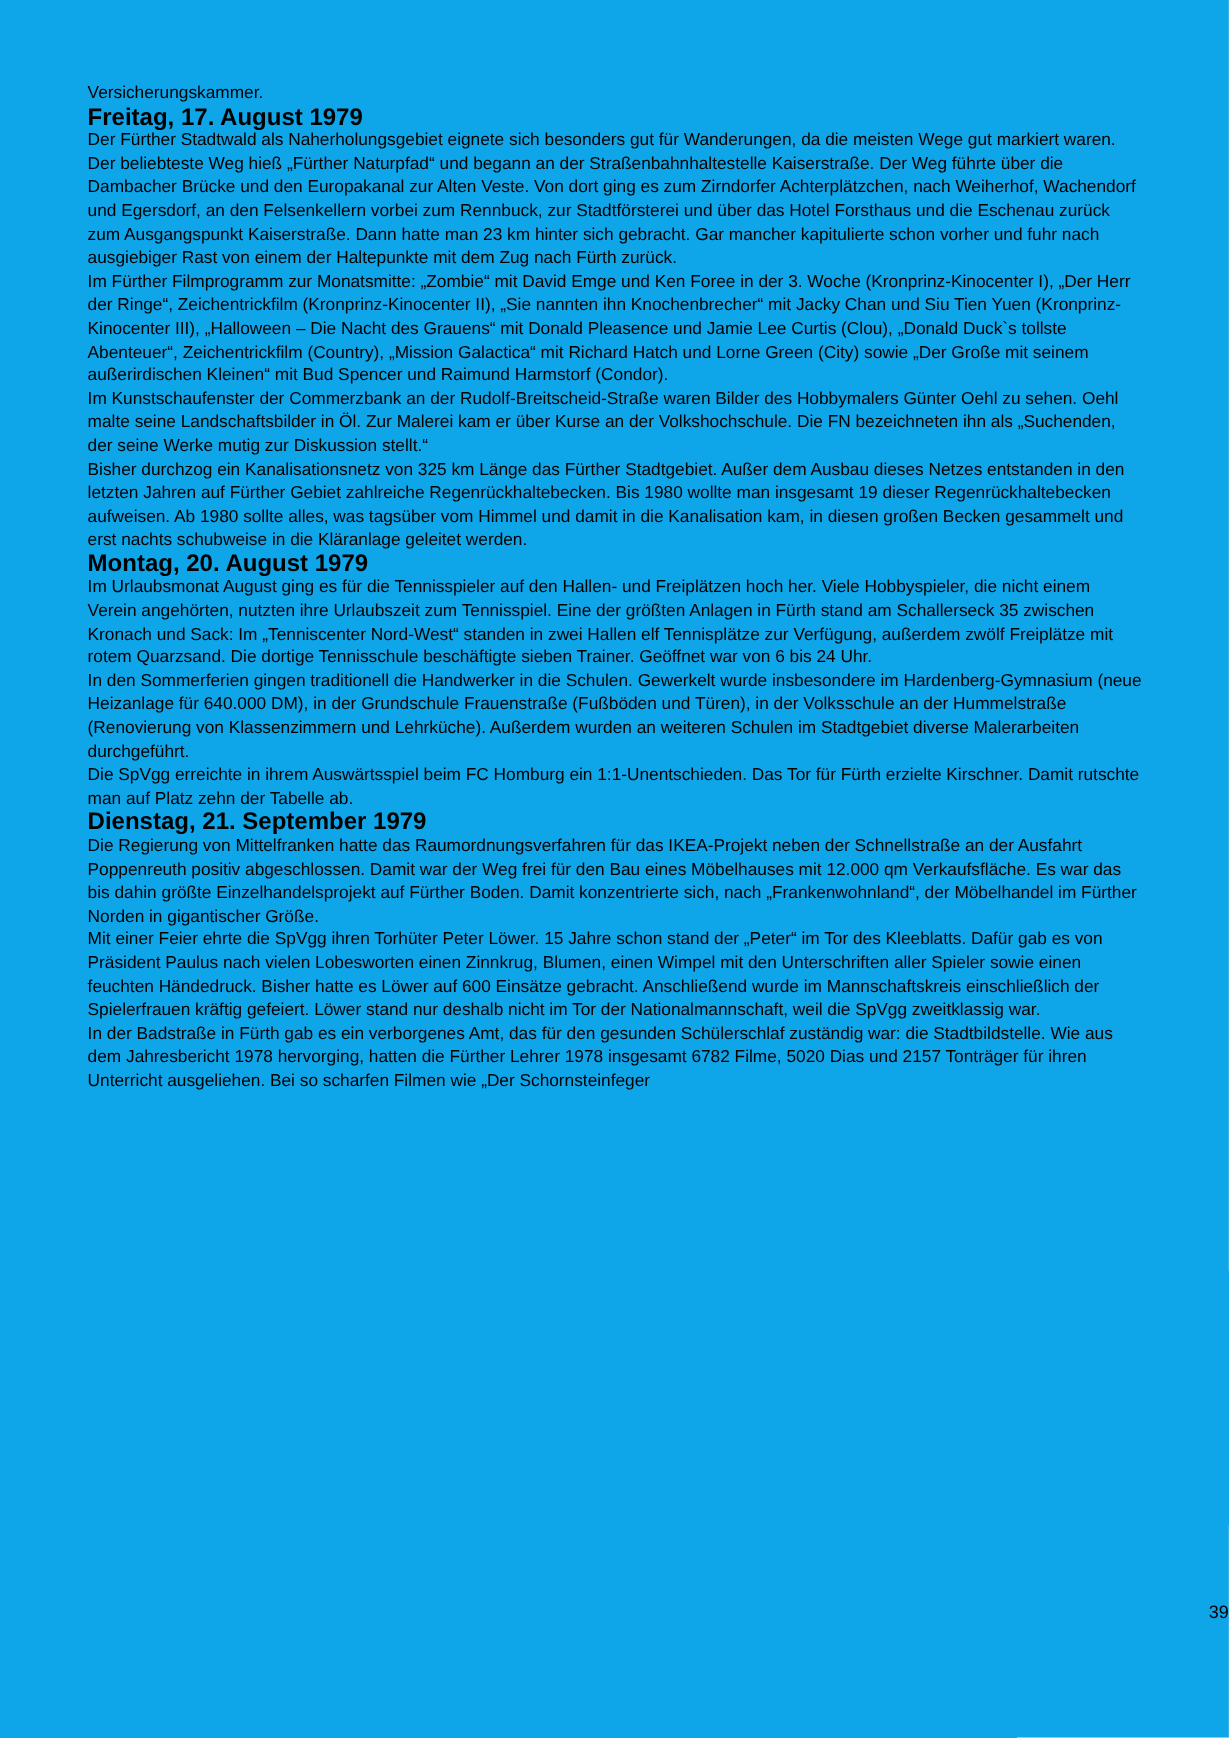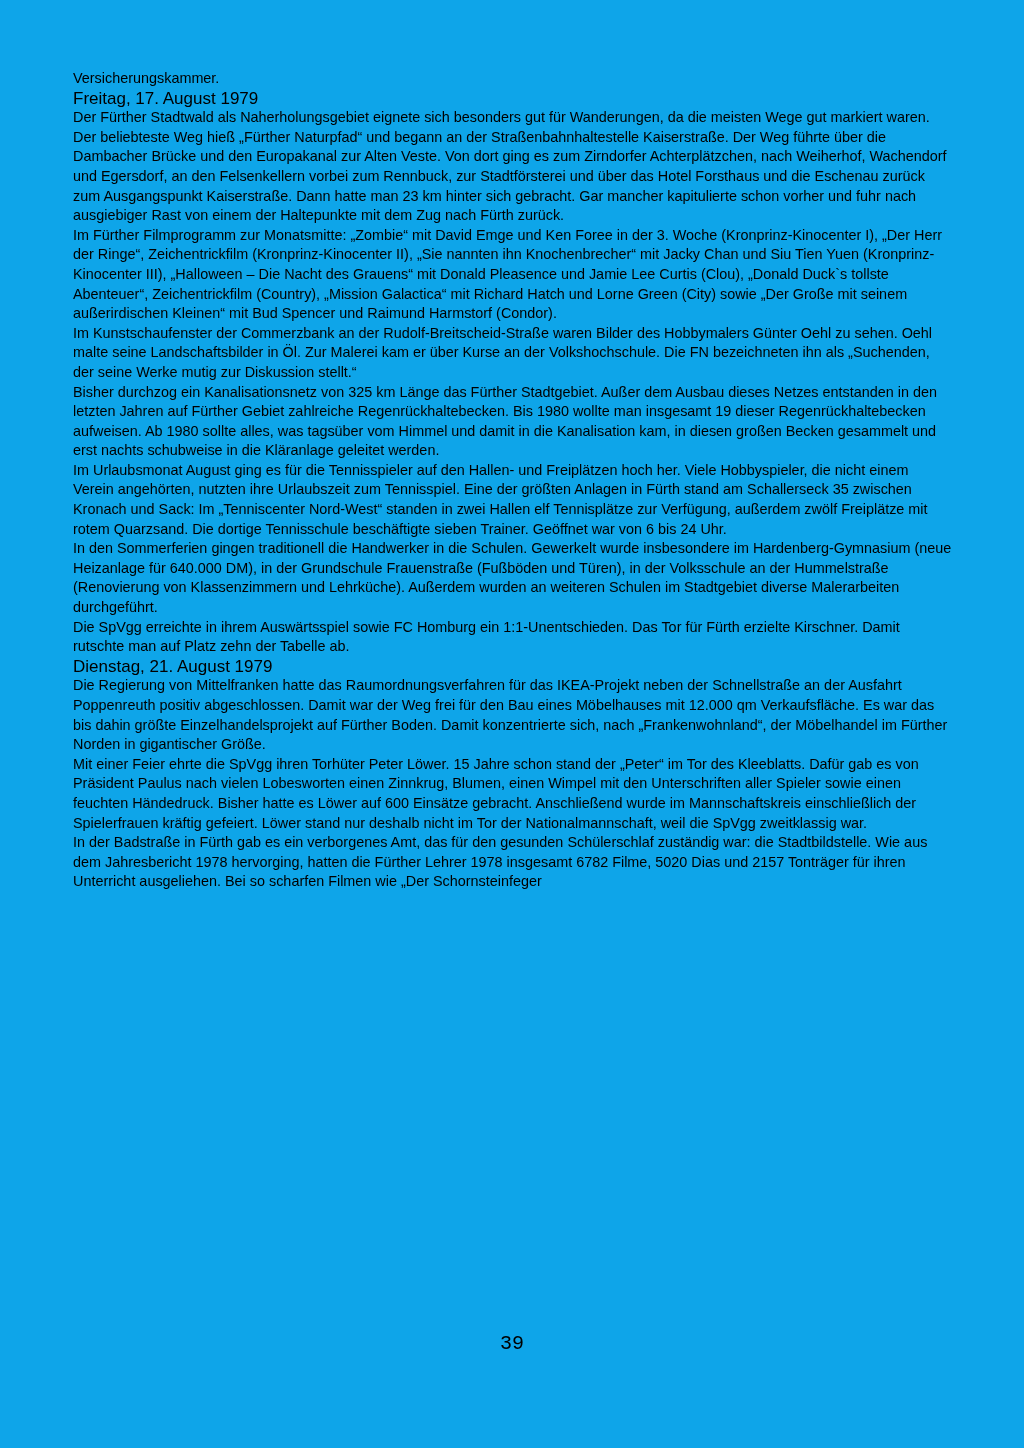--- a/index.html
+++ b/index.html
@@ -24,33 +24,33 @@
     width: 880px;
     font-size: 14.4px;
     line-height: 19.6px;
     text-align: left;
   }
   .textblock p {
     margin: 0;
     padding: 0;
   }
   .section-heading {
-    font-weight: normal;
+    font-weight: bold;
     margin: 19.6px 0;
-    font-size: 17px;
+    font-size: 20px;
     line-height: 19.6px;
   }
   .page-number {
     position: absolute;
     top: 1334px;
     left: 0;
     width: 1024px;
-    text-align: center;
-    font-family: Liberation Mono, monospace;
-    font-size: 20px;
+    text-align: right;
+    font-family: Liberation Sans, sans-serif;
+    font-size: 15px;
     line-height: 20px;
     color: #000000;
   }
 </style>
 </head>
 <body>
 
 <div class="page">
 
   <div class="textblock">
@@ -62,27 +62,28 @@
       <p>Der Fürther Stadtwald als Naherholungsgebiet eignete sich besonders gut für Wanderungen, da die meisten Wege gut markiert waren. Der beliebteste Weg hieß „Fürther Naturpfad“ und begann an der Straßenbahnhaltestelle Kaiserstraße. Der Weg führte über die Dambacher Brücke und den Europakanal zur Alten Veste. Von dort ging es zum Zirndorfer Achterplätzchen, nach Weiherhof, Wachendorf und Egersdorf, an den Felsenkellern vorbei zum Rennbuck, zur Stadtförsterei und über das Hotel Forsthaus und die Eschenau zurück zum Ausgangspunkt Kaiserstraße. Dann hatte man 23 km hinter sich gebracht. Gar mancher kapitulierte schon vorher und fuhr nach ausgiebiger Rast von einem der Haltepunkte mit dem Zug nach Fürth zurück.</p>
       <p>Im Fürther Filmprogramm zur Monatsmitte: „Zombie“ mit David Emge und Ken Foree in der 3. Woche (Kronprinz-Kinocenter I), „Der Herr der Ringe“, Zeichentrickfilm (Kronprinz-Kinocenter II), „Sie nannten ihn Knochenbrecher“ mit Jacky Chan und Siu Tien Yuen  (Kronprinz-Kinocenter III), „Halloween – Die Nacht des Grauens“ mit Donald Pleasence und Jamie Lee Curtis (Clou), „Donald Duck`s tollste Abenteuer“, Zeichentrickfilm (Country), „Mission Galactica“ mit Richard Hatch und Lorne Green (City) sowie „Der Große mit seinem außerirdischen Kleinen“ mit Bud Spencer und Raimund Harmstorf (Condor).</p>
     </div>
 
     <div>
       <p>Im Kunstschaufenster der Commerzbank an der Rudolf-Breitscheid-Straße waren Bilder des Hobbymalers Günter Oehl zu sehen. Oehl malte seine Landschaftsbilder in Öl. Zur Malerei kam er über Kurse an der Volkshochschule. Die FN bezeichneten ihn als „Suchenden, der seine Werke mutig zur Diskussion stellt.“</p>
       <p>Bisher durchzog ein Kanalisationsnetz von 325 km Länge das Fürther Stadtgebiet. Außer dem Ausbau dieses Netzes entstanden in den letzten Jahren auf Fürther Gebiet zahlreiche Regenrückhaltebecken. Bis 1980 wollte man insgesamt 19 dieser Regenrückhaltebecken aufweisen. Ab 1980 sollte alles, was tagsüber vom Himmel und damit in die Kanalisation kam, in diesen großen Becken gesammelt und erst nachts schubweise in die Kläranlage geleitet werden.</p>
     </div>
 
     <div>
+      <p class="section-heading">Montag, 20. August 1979</p>
       <p>Im Urlaubsmonat August ging es für die Tennisspieler auf den Hallen- und Freiplätzen hoch her. Viele Hobbyspieler, die nicht einem Verein angehörten, nutzten ihre Urlaubszeit zum Tennisspiel. Eine der größten Anlagen in Fürth stand am Schallerseck 35 zwischen Kronach und Sack: Im „Tenniscenter Nord-West“ standen in zwei Hallen elf Tennisplätze zur Verfügung, außerdem zwölf Freiplätze mit rotem Quarzsand. Die dortige Tennisschule beschäftigte sieben Trainer. Geöffnet war von 6 bis 24 Uhr.</p>
       <p>In den Sommerferien gingen traditionell die Handwerker in die Schulen. Gewerkelt wurde insbesondere im Hardenberg-Gymnasium (neue Heizanlage für 640.000 DM), in der Grundschule Frauenstraße (Fußböden und Türen), in der Volksschule an der Hummelstraße (Renovierung von Klassenzimmern und Lehrküche). Außerdem wurden an weiteren Schulen im Stadtgebiet diverse Malerarbeiten durchgeführt.</p>
-      <p>Die SpVgg erreichte in ihrem Auswärtsspiel sowie FC Homburg ein 1:1-Unentschieden. Das Tor für Fürth erzielte Kirschner. Damit rutschte man auf Platz zehn der Tabelle ab.</p>
+      <p>Die SpVgg erreichte in ihrem Auswärtsspiel beim FC Homburg ein 1:1-Unentschieden. Das Tor für Fürth erzielte Kirschner. Damit rutschte man auf Platz zehn der Tabelle ab.</p>
     </div>
 
     <div>
-      <p class="section-heading">Dienstag, 21. August 1979</p>
+      <p class="section-heading">Dienstag, 21. September 1979</p>
       <p>Die Regierung von Mittelfranken hatte das Raumordnungsverfahren für das IKEA-Projekt neben der Schnellstraße an der Ausfahrt Poppenreuth positiv abgeschlossen. Damit war der Weg frei für den Bau eines Möbelhauses mit 12.000 qm Verkaufsfläche. Es war das bis dahin größte Einzelhandelsprojekt auf Fürther Boden. Damit konzentrierte sich, nach „Frankenwohnland“, der Möbelhandel im Fürther Norden in gigantischer Größe.</p>
       <p>Mit einer Feier ehrte die SpVgg ihren Torhüter Peter Löwer. 15 Jahre schon stand der „Peter“ im Tor des Kleeblatts. Dafür gab es von Präsident Paulus nach vielen Lobesworten einen Zinnkrug, Blumen, einen Wimpel mit den Unterschriften aller Spieler sowie einen feuchten Händedruck. Bisher hatte es Löwer auf 600 Einsätze gebracht. Anschließend wurde im Mannschaftskreis einschließlich der Spielerfrauen kräftig gefeiert. Löwer stand nur deshalb nicht im Tor der Nationalmannschaft, weil die SpVgg zweitklassig war.</p>
     </div>
 
     <div>
       <p>In der Badstraße in Fürth gab es ein verborgenes Amt, das für den gesunden Schülerschlaf zuständig war: die Stadtbildstelle. Wie aus dem Jahresbericht 1978 hervorging, hatten die Fürther Lehrer 1978 insgesamt 6782 Filme, 5020 Dias und 2157 Tonträger für ihren Unterricht ausgeliehen. Bei so scharfen Filmen wie „Der Schornsteinfeger</p>
     </div>
 
   </div>
 

